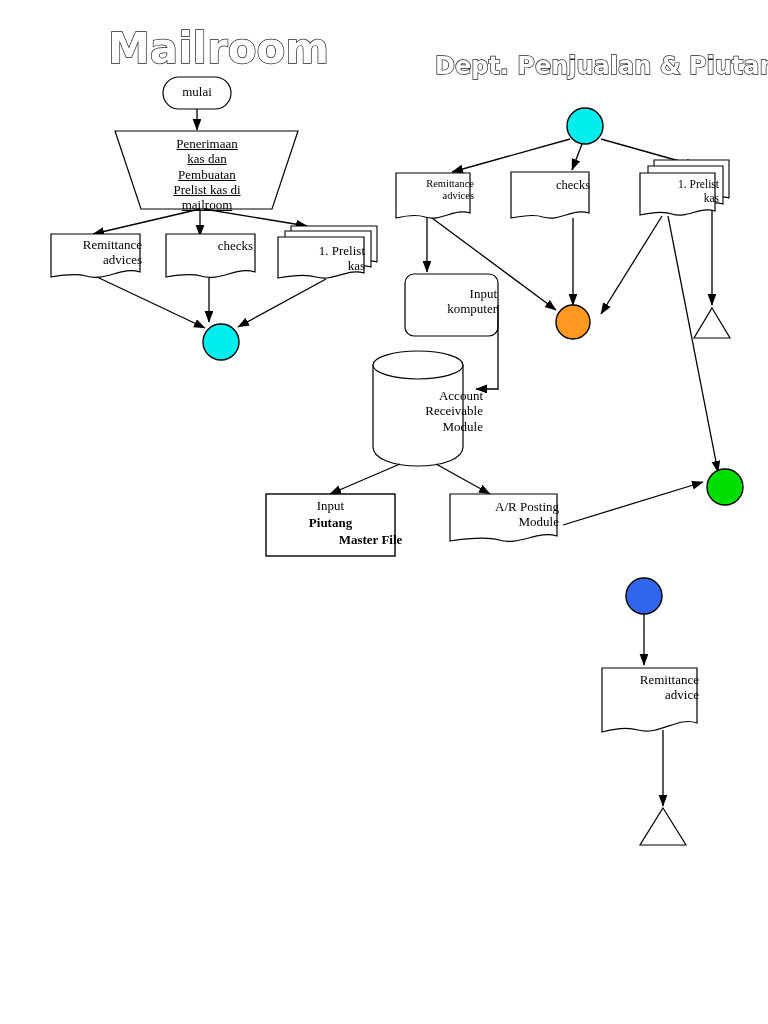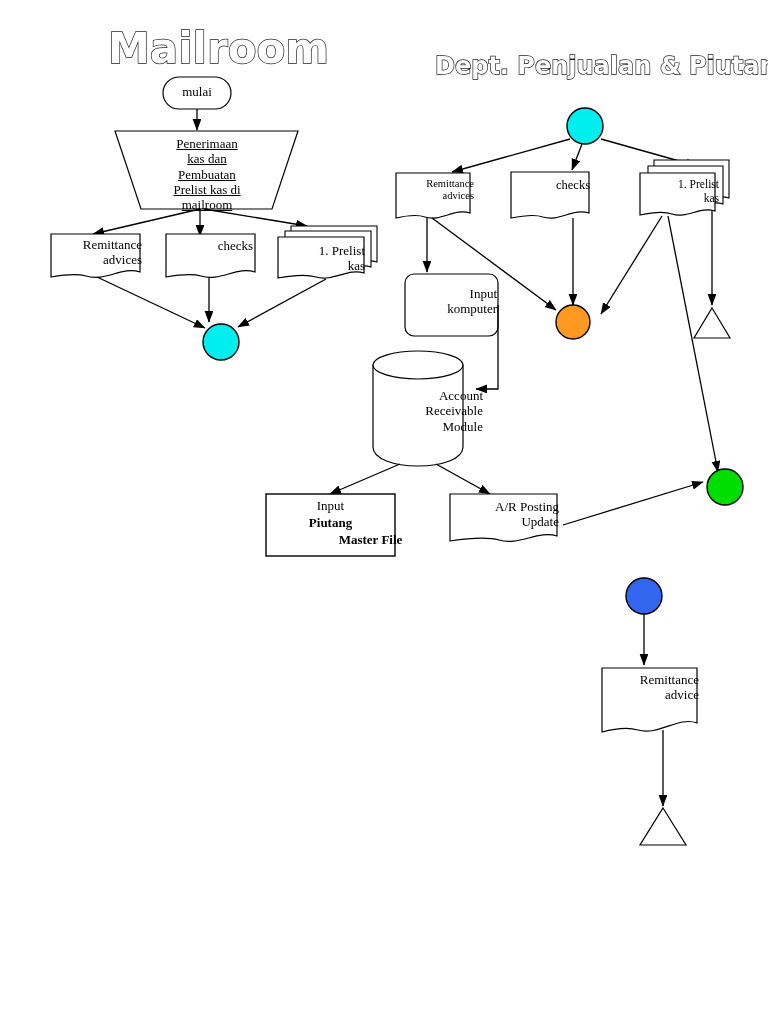--- a/index.html
+++ b/index.html
@@ -180,16 +180,16 @@
 
 <div class="node-label lbl-center" style="left:373px; top:388px; width:110px; font-size:13px;text-align:right;">Account
 Receivable
 Module</div>
 
 <div class="node-label lbl-center" style="left:266px; top:498px; width:129px; font-size:13px;">Input</div>
 <div class="node-label lbl-center bold" style="left:266px; top:515px; width:129px; font-size:13px;">Piutang</div>
 <div class="node-label lbl-center bold" style="left:266px; top:532px; width:129px; font-size:13px;padding-left:40px;">Master File</div>
 
 <div class="node-label lbl-left" style="left:459px; top:499px; width:100px; font-size:13px;">A/R Posting
-Update</div>
+Module</div>
 
 <div class="node-label lbl-left" style="left:611px; top:672px; width:88px; font-size:13px;">Remittance
 advice</div>
 
 </body></html>

